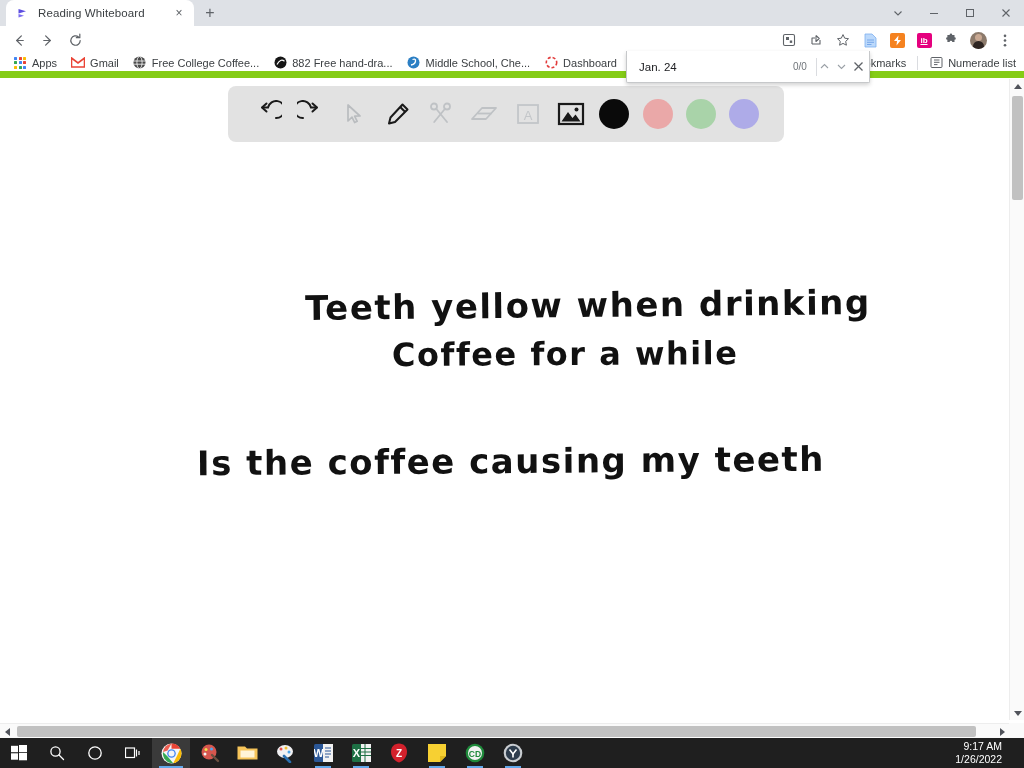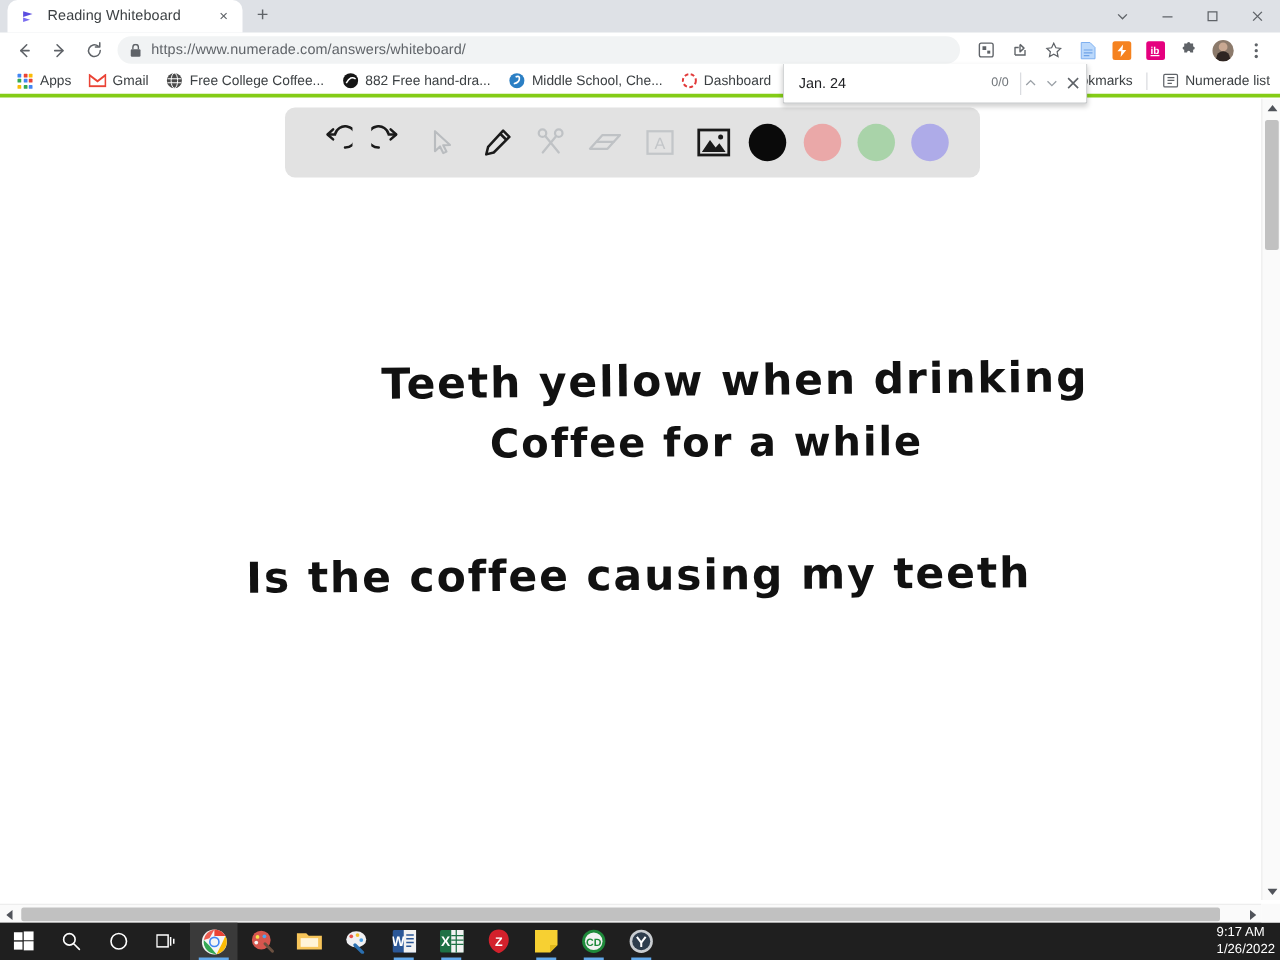--- a/index.html
+++ b/index.html
@@ -118,21 +118,21 @@
     width:7px; height:7px; border-radius:50%; background:#c9a892;
   }
 
   
   .bookmarks {
     height: 24px;
     background: #ffffff;
     display: flex; align-items: center;
     padding: 0 6px;
     gap: 0px;
-    border-bottom: 3px solid #84cc16;
+    border-bottom: 7px solid #84cc16;
     position: relative;
     overflow: hidden;
   }
   .bm {
     display: flex; align-items: center; gap: 5px;
     padding: 0 7px; height: 20px;
     font-size: 11px; color: #3c4043;
     white-space: nowrap;
   }
   .bm-ico { width: 14px; height: 14px; flex:0 0 14px; display:flex; align-items:center; justify-content:center; }
@@ -259,21 +259,22 @@
   .tb-item.active::after {
     content:''; position:absolute; left:7px; bottom:0;
     width:24px; height:2px; background:#62a8ea;
   }
   .tb-item.open::after {
     content:''; position:absolute; left:11px; bottom:0;
     width:16px; height:2px; background:#62a8ea;
   }
   .clock {
     margin-left: auto;
-    padding-right: 4px;
+    padding-right: 22px;
+    text-align: right;
     color: #ffffff;
     font-size: 10.5px;
     line-height: 13px;
   }
 </style>
 </head>
 <body>
 
 <div id="app">
 
@@ -329,29 +330,20 @@
             <path d="M4 8 L11 8" stroke="#5f6368" stroke-width="1.3" stroke-linecap="round"></path>
           </svg>
       </div>
       <div class="nav-btn">
         <svg width="15" height="15" viewBox="0 0 16 16">
           <path d="M13 8 A5 5 0 1 1 11.2 4.2" stroke="#5f6368" stroke-width="1.3" fill="none" stroke-linecap="round"></path>
           <path d="M12.6 1.3 L12.6 5 L8.9 5" stroke="#5f6368" stroke-width="1.3" fill="none" stroke-linecap="round" stroke-linejoin="round"></path>
         </svg>
       </div>
 
-      <div class="omnibox">
-        <span class="lock-icon">
-          <svg width="9" height="11" viewBox="0 0 9 11">
-            <rect x="0.6" y="4.3" width="7.8" height="6" rx="1" fill="#5f6368"></rect>
-            <path d="M2.3 4.3 V2.8 a2.2 2.2 0 0 1 4.4 0 V4.3" stroke="#5f6368" stroke-width="1.1" fill="none"></path>
-          </svg>
-        </span>
-        <span class="omnibox-url">https://www.numerade.com/answers/whiteboard/</span>
-      </div>
 
       <div class="tb-icons">
         <div class="tb-icon">
           <svg width="14" height="14" viewBox="0 0 14 14">
               <rect x="1.5" y="1.5" width="11" height="11" rx="1.5" stroke="#5f6368" stroke-width="1.1" fill="none"></rect>
               <rect x="4" y="4" width="3" height="3" fill="#5f6368"></rect>
               <rect x="7.8" y="7.5" width="2.4" height="2.4" fill="#5f6368"></rect>
             </svg>
         </div>
         <div class="tb-icon">

